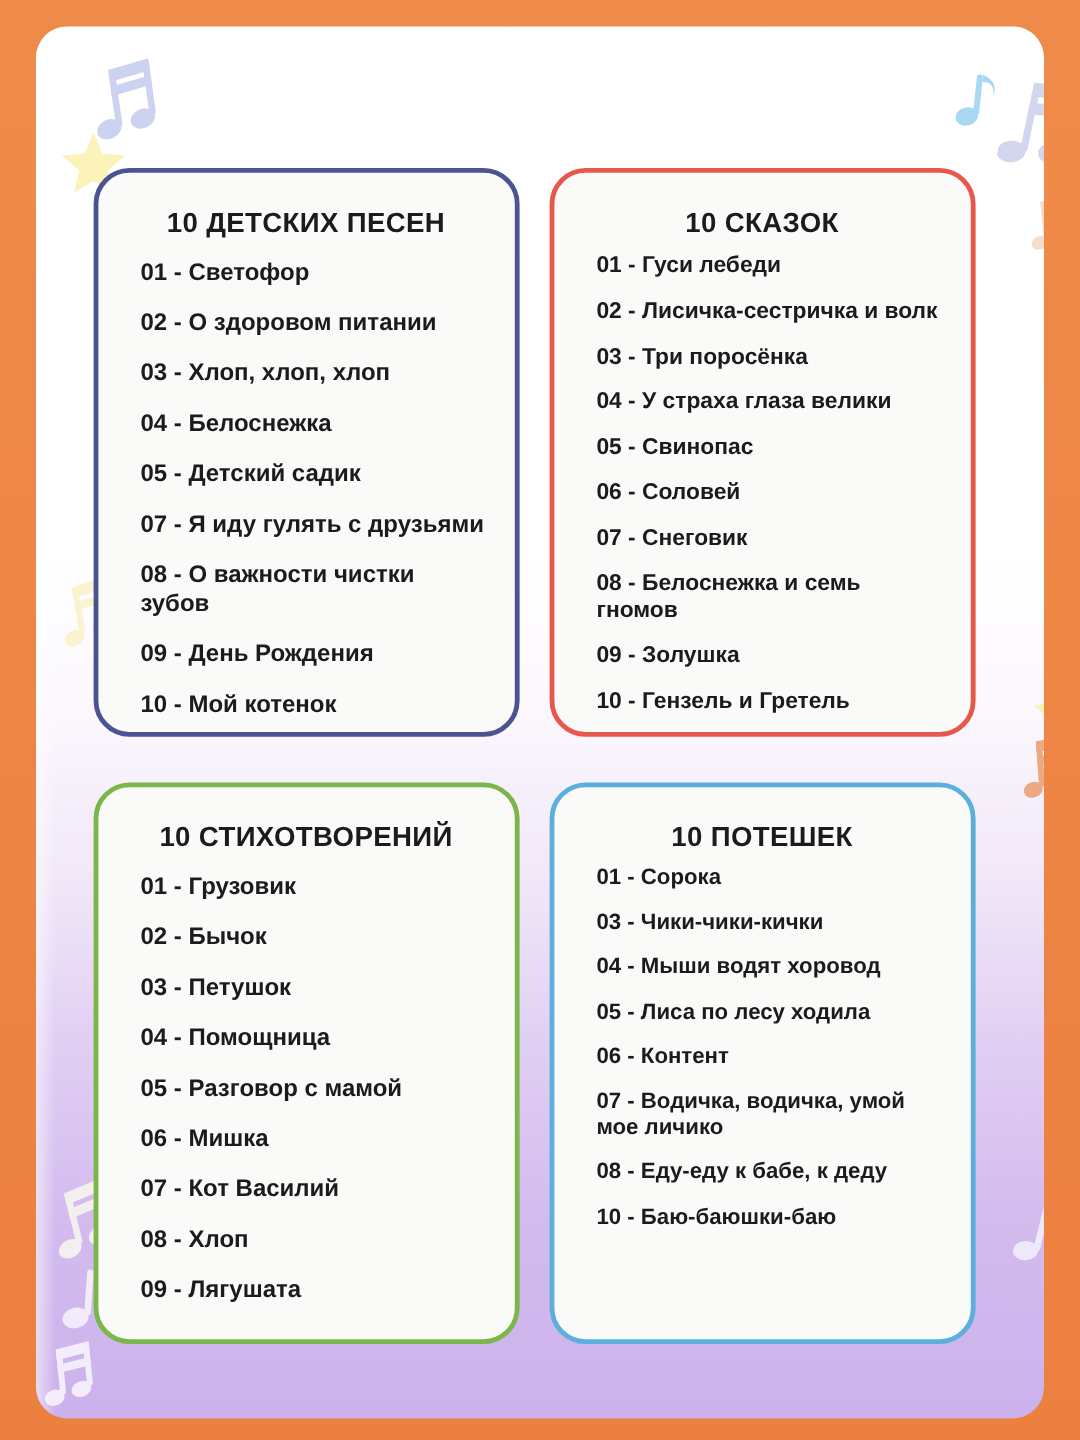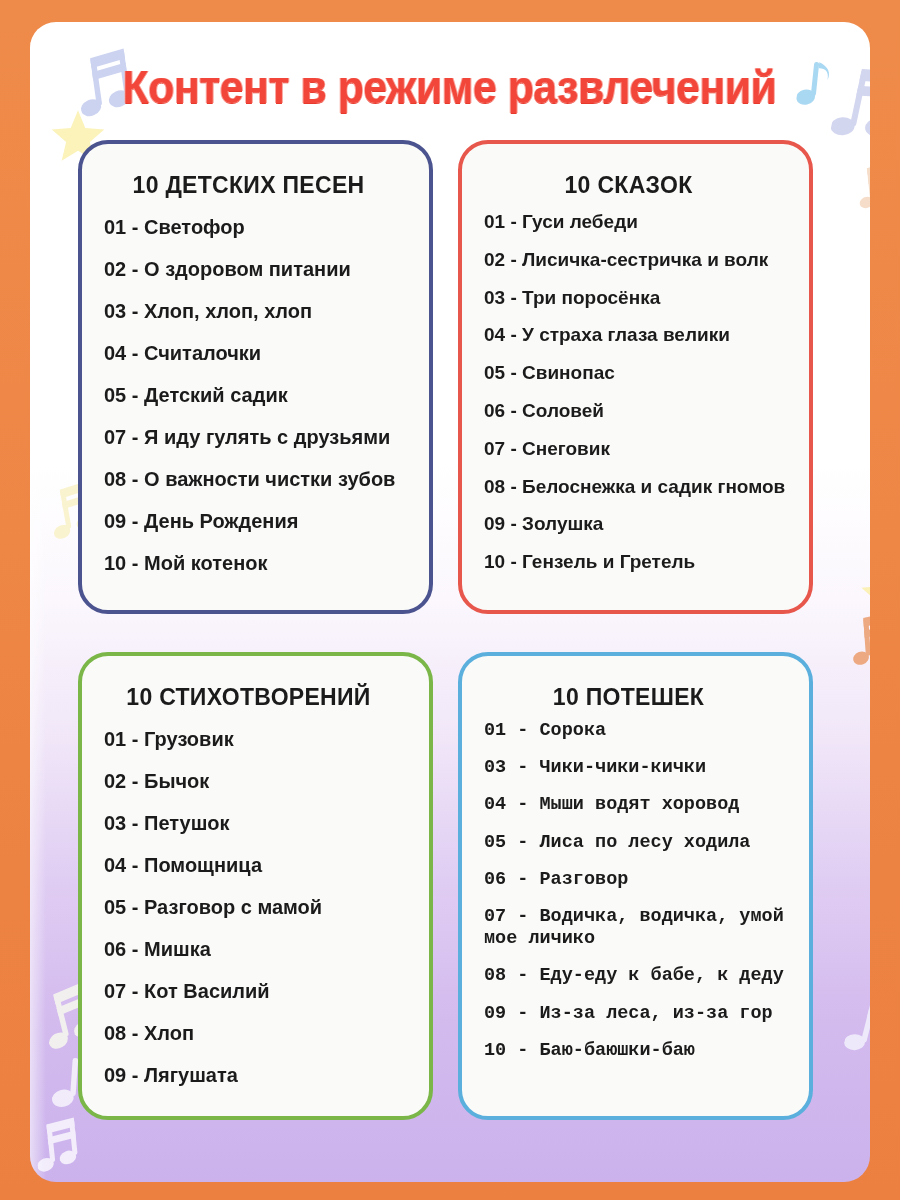--- a/index.html
+++ b/index.html
@@ -88,21 +88,21 @@
     row-gap: 38px;
     z-index: 4;
   }
 
   .card {
     position: relative;
     box-sizing: border-box;
     background: #fafaf8;
     border: 4px solid #999;
     border-radius: 30px;
-    padding: 24px 22px 18px 8px;
+    padding: 24px 22px 18px 21px;
     overflow: hidden;
   }
   .card--songs  { border-color: #4c5490; }
   .card--tales  { border-color: #e8574c; }
   .card--poems  { border-color: #7ab648; }
   .card--rhymes { border-color: #5bafdd; }
 
   .card-title {
     text-align: center;
     font-weight: 700;
@@ -121,21 +121,21 @@
   }
   .item {
     font-weight: 700;
     font-size: 20px;
     color: #1b1b1b;
     line-height: 1.2;
     margin-bottom: 18px;
   }
   .item:last-child { margin-bottom: 0; }
   .card--tales  .item { margin-bottom: 15px; font-size: 19px; }
-  .card--rhymes .item { margin-bottom: 15px; font-size: 18.5px; font-family: Liberation Mono, monospace; }
+  .card--rhymes .item { margin-bottom: 15px; font-size: 18.5px; }
   .item .num { white-space: pre; }
 
   .edge-fade-left {
     position: absolute;
     left: 0; top: 0; bottom: 0; width: 16px;
     background: linear-gradient(90deg, rgba(255,255,255,0.55), rgba(255,255,255,0));
     z-index: 6;
   }
 </style>
 </head>
@@ -273,52 +273,49 @@
           <rect x="13" y="5" width="5" height="38" rx="2.5"></rect>
           <rect x="36" y="2" width="5" height="36" rx="2.5"></rect>
           <path d="M13 5 L41 1 L41 10 L13 14 Z"></path>
           <path d="M13 18 L41 14 L41 21 L13 25 Z"></path>
           <ellipse cx="8" cy="45" rx="8.5" ry="6.5" transform="rotate(-16 8 45)"></ellipse>
           <ellipse cx="31" cy="40" rx="8.5" ry="6.5" transform="rotate(-16 31 40)"></ellipse>
         </g>
       </svg>
     </div>
 
-    <div class="title-wrap">
-      <div class="title" style="color: rgb(242, 70, 58);">Контент в режиме развлечений</div>
-    </div>
 
     <div class="grid">
 
       <section class="card card--songs" style="border-color: rgb(76, 84, 144);">
         <h2 class="card-title">10 ДЕТСКИХ ПЕСЕН</h2>
         <ul class="item-list">
           <li class="item"><span class="num">01 - </span><span>Светофор</span></li>
           <li class="item"><span class="num">02 - </span><span>О здоровом питании</span></li>
           <li class="item"><span class="num">03 - </span><span>Хлоп, хлоп, хлоп</span></li>
-          <li class="item"><span class="num">04 - </span><span>Считалочки</span></li>
+          <li class="item"><span class="num">04 - </span><span>Белоснежка</span></li>
           <li class="item"><span class="num">05 - </span><span>Детский садик</span></li>
           <li class="item"><span class="num">07 - </span><span>Я иду гулять с друзьями</span></li>
           <li class="item"><span class="num">08 - </span><span>О важности чистки зубов</span></li>
           <li class="item"><span class="num">09 - </span><span>День Рождения</span></li>
           <li class="item"><span class="num">10 - </span><span>Мой котенок</span></li>
         </ul>
       </section>
 
       <section class="card card--tales" style="border-color: rgb(232, 87, 76);">
         <h2 class="card-title">10 СКАЗОК</h2>
         <ul class="item-list">
           <li class="item"><span class="num">01 - </span><span>Гуси лебеди</span></li>
           <li class="item"><span class="num">02 - </span><span>Лисичка-сестричка и волк</span></li>
           <li class="item"><span class="num">03 - </span><span>Три поросёнка</span></li>
           <li class="item"><span class="num">04 - </span><span>У страха глаза велики</span></li>
           <li class="item"><span class="num">05 - </span><span>Свинопас</span></li>
           <li class="item"><span class="num">06 - </span><span>Соловей</span></li>
           <li class="item"><span class="num">07 - </span><span>Снеговик</span></li>
-          <li class="item"><span class="num">08 - </span><span>Белоснежка и садик гномов</span></li>
+          <li class="item"><span class="num">08 - </span><span>Белоснежка и семь гномов</span></li>
           <li class="item"><span class="num">09 - </span><span>Золушка</span></li>
           <li class="item"><span class="num">10 - </span><span>Гензель и Гретель</span></li>
         </ul>
       </section>
 
       <section class="card card--poems" style="border-color: rgb(122, 182, 72);">
         <h2 class="card-title">10 СТИХОТВОРЕНИЙ</h2>
         <ul class="item-list">
           <li class="item"><span class="num">01 - </span><span>Грузовик</span></li>
           <li class="item"><span class="num">02 - </span><span>Бычок</span></li>
@@ -332,24 +329,23 @@
         </ul>
       </section>
 
       <section class="card card--rhymes" style="border-color: rgb(91, 175, 221);">
         <h2 class="card-title">10 ПОТЕШЕК</h2>
         <ul class="item-list">
           <li class="item"><span class="num">01 - </span><span>Сорока</span></li>
           <li class="item"><span class="num">03 - </span><span>Чики-чики-кички</span></li>
           <li class="item"><span class="num">04 - </span><span>Мыши водят хоровод</span></li>
           <li class="item"><span class="num">05 - </span><span>Лиса по лесу ходила</span></li>
-          <li class="item"><span class="num">06 - </span><span>Разговор</span></li>
+          <li class="item"><span class="num">06 - </span><span>Контент</span></li>
           <li class="item"><span class="num">07 - </span><span>Водичка, водичка, умой мое личико</span></li>
           <li class="item"><span class="num">08 - </span><span>Еду-еду к бабе, к деду</span></li>
-          <li class="item"><span class="num">09 - </span><span>Из-за леса, из-за гор</span></li>
           <li class="item"><span class="num">10 - </span><span>Баю-баюшки-баю</span></li>
         </ul>
       </section>
 
     </div>
 
     <div class="edge-fade-left"></div>
   </div>
 </div>
 

